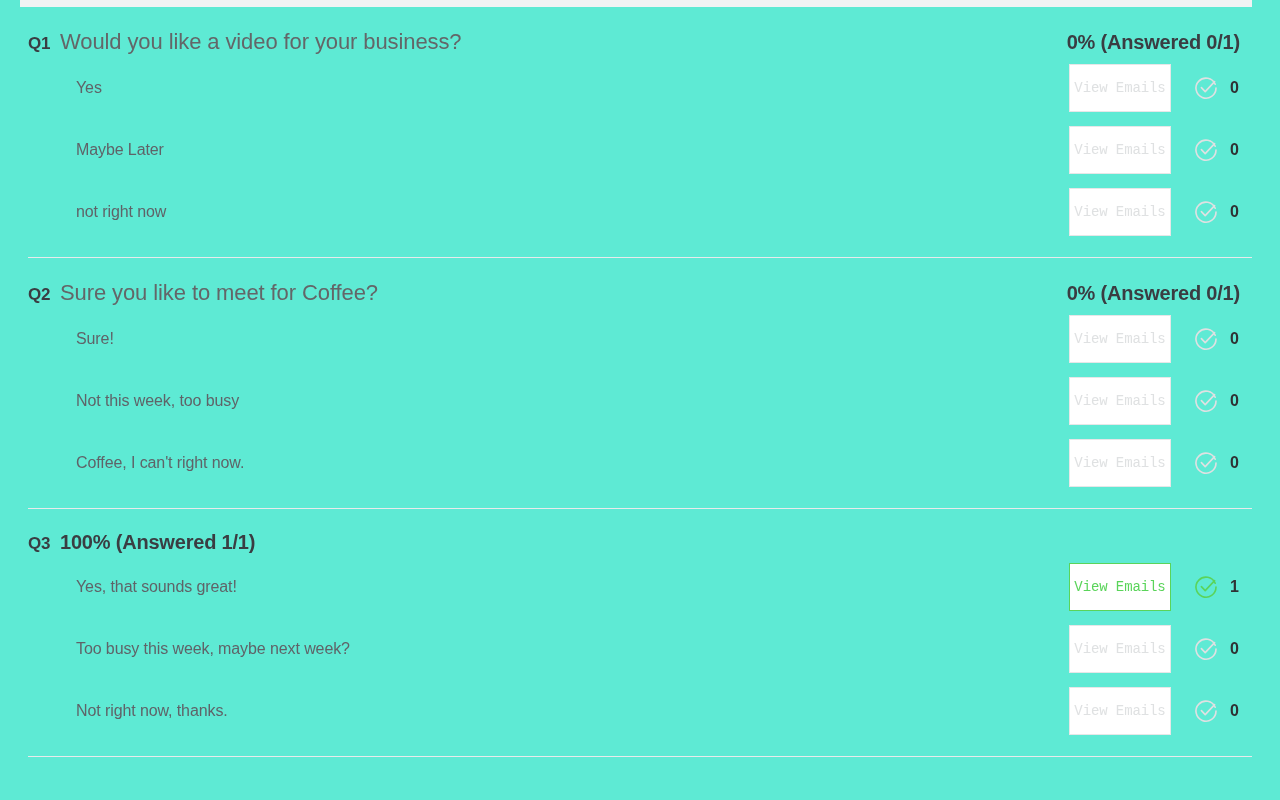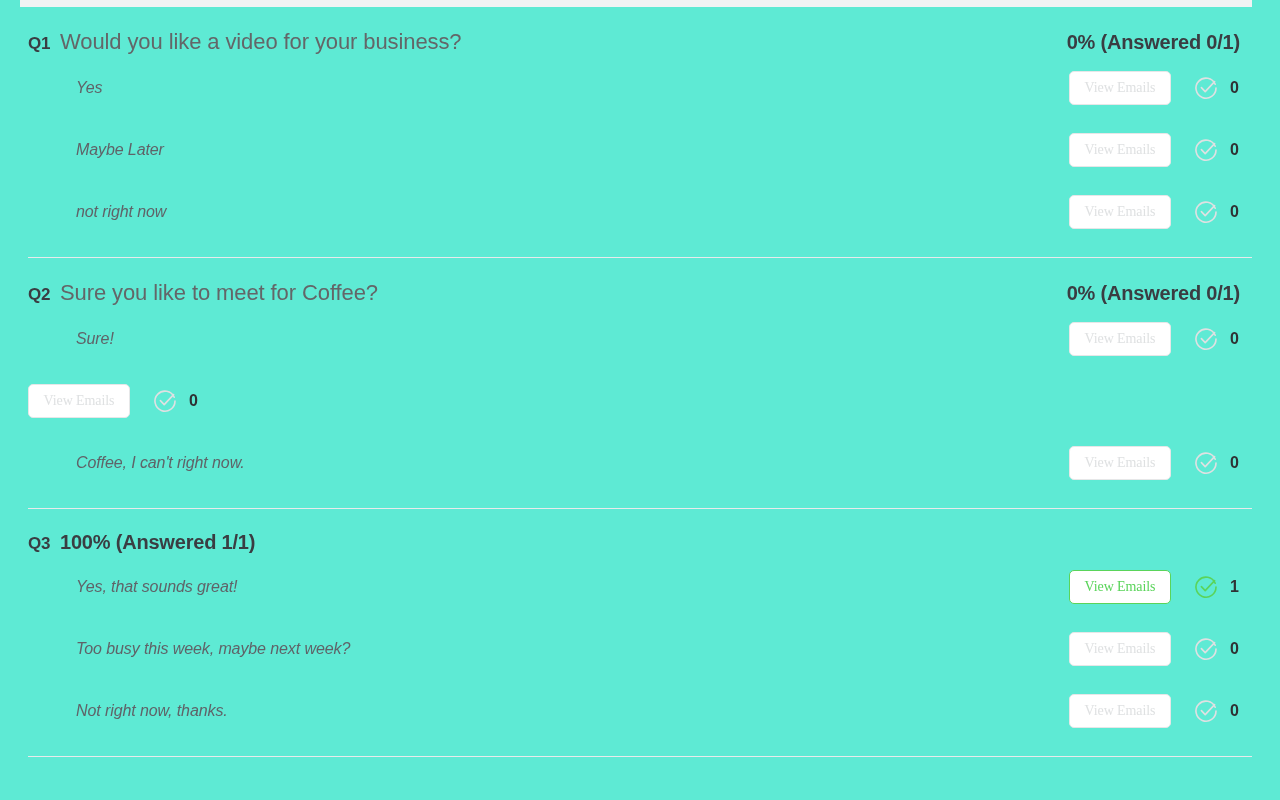--- a/index.html
+++ b/index.html
@@ -80,42 +80,41 @@
     align-items: center;
     height: 62px;
   }
 
   .answer-text {
     font-size: 16px;
     color: #5f6368;
     flex: 1 1 auto;
     padding-left: 48px;
     letter-spacing: -0.1px;
-    font-style: italic;
   }
 
   .answer-actions {
     display: flex;
     align-items: center;
     flex: 0 0 auto;
   }
 
   .view-emails-btn {
     display: inline-flex;
     align-items: center;
     justify-content: center;
     width: 102px;
-    height: 34px;
+    height: 48px;
     box-sizing: border-box;
     border: 1px solid #e6e7e8;
-    border-radius: 5px;
+    border-radius: 0;
     background: #ffffff;
     color: #dfe1e2;
     font-size: 14px;
-    font-family: Liberation Serif, serif;
+    font-family: Liberation Mono, monospace;
     letter-spacing: -0.1px;
     cursor: default;
     padding: 0;
   }
 
   .view-emails-btn.active {
     border: 1px solid #5ad45a;
     color: #5ad45a;
     cursor: pointer;
   }
@@ -217,20 +216,21 @@
             <span class="check-icon">
               <svg width="26" height="26" viewBox="0 0 26 26" fill="none">
                 <path d="M22.2 9.2 A10 10 0 1 0 23 13" stroke="#dfe1e2" stroke-width="1.6" fill="none" stroke-linecap="round"></path>
                 <path d="M8.4 12.6 L12.2 16.6 L21.6 6.6" stroke="#dfe1e2" stroke-width="1.6" fill="none" stroke-linecap="round" stroke-linejoin="round"></path>
               </svg>
             </span>    
             <span class="count">0</span>  
           </span>
         </div>
         <div class="answer-row">  
+          <span class="answer-text">Not this week, too busy</span>  
           <span class="answer-actions">    
             <button class="view-emails-btn">View Emails</button>    
             <span class="check-icon">
               <svg width="26" height="26" viewBox="0 0 26 26" fill="none">
                 <path d="M22.2 9.2 A10 10 0 1 0 23 13" stroke="#dfe1e2" stroke-width="1.6" fill="none" stroke-linecap="round"></path>
                 <path d="M8.4 12.6 L12.2 16.6 L21.6 6.6" stroke="#dfe1e2" stroke-width="1.6" fill="none" stroke-linecap="round" stroke-linejoin="round"></path>
               </svg>
             </span>    
             <span class="count">0</span>  
           </span>

